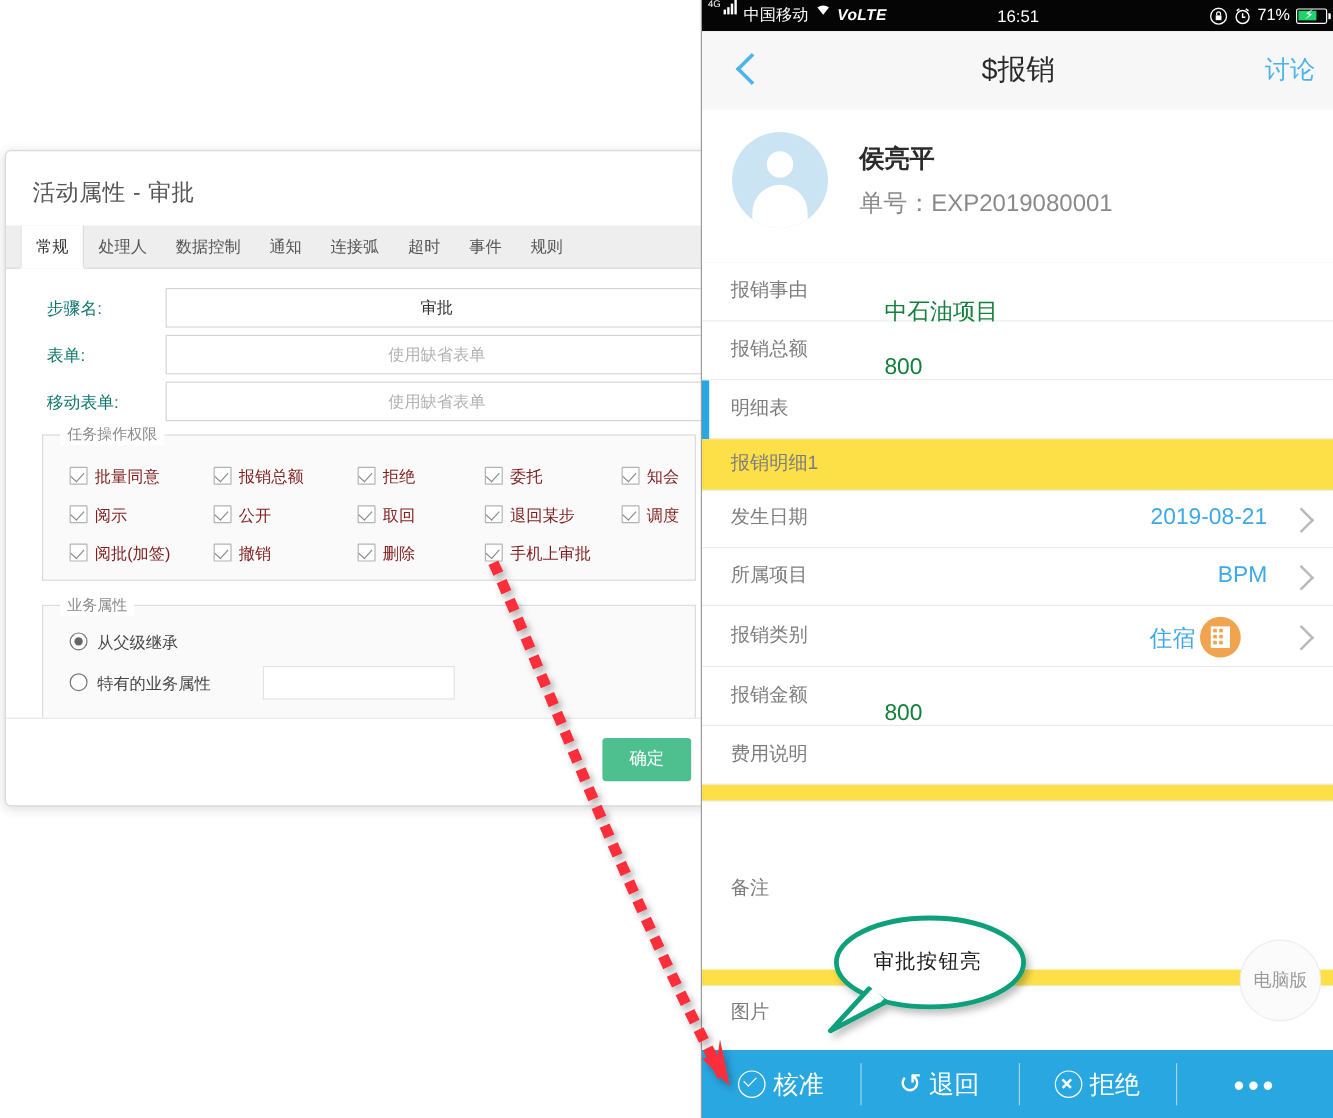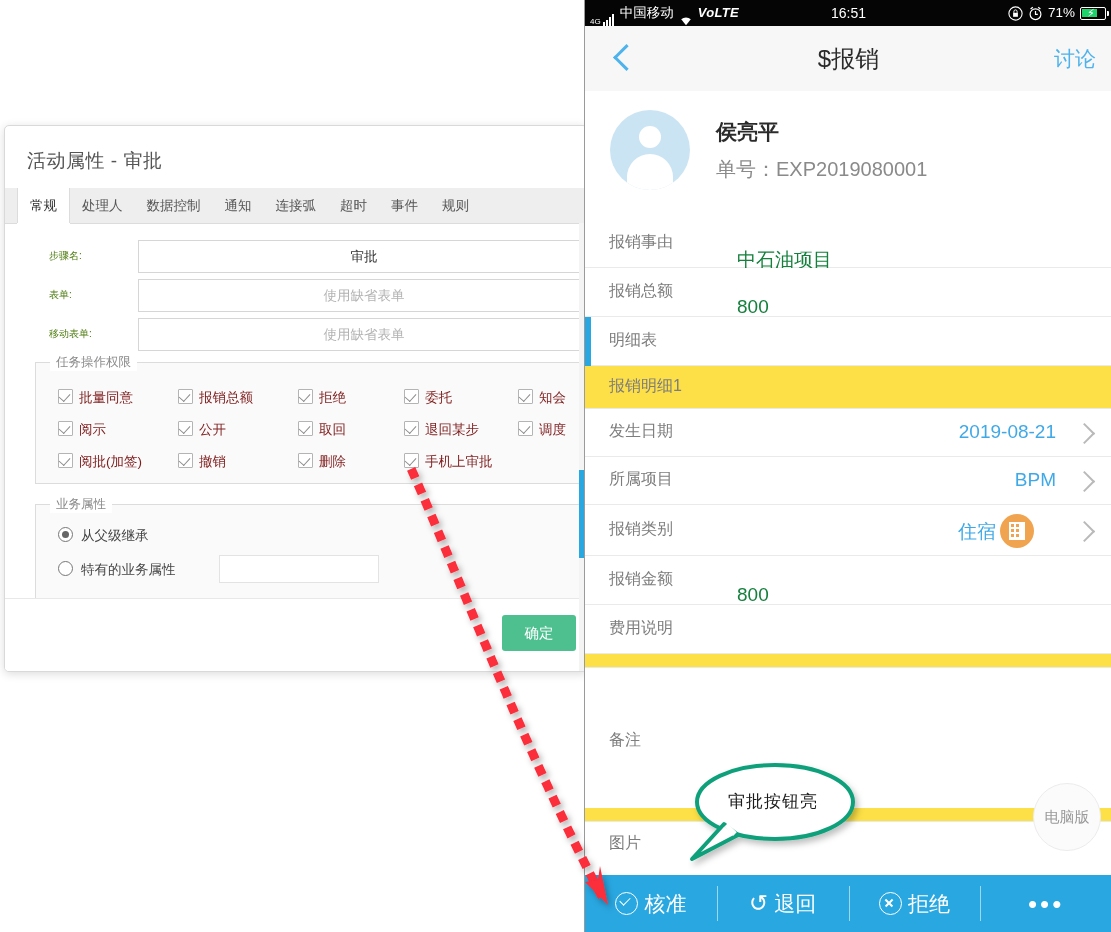--- a/index.html
+++ b/index.html
@@ -11,39 +11,40 @@
     -webkit-font-smoothing:antialiased;
   }
   .root{position:absolute;inset:0;}
 
   
   #desktop-dialog{
     position:absolute;left:4px;top:125px;width:582px;height:545px;
     background:#ffffff;border:1px solid #d9d9d9;border-radius:5px;
     box-shadow:0 2px 10px rgba(0,0,0,.14);
     overflow:hidden;
+    padding-left:12px;
   }
   #dialog-title{
     position:absolute;left:22px;top:22px;font-size:19px;color:#555;letter-spacing:.5px;
   }
   #dialog-tabs{
     position:absolute;left:0;top:62px;width:582px;height:35px;
     background:#eeeeee;border-bottom:1px solid #dcdcdc;
   }
   .tab{
     float:left;height:35px;line-height:35px;padding:0 12px;font-size:13.5px;color:#555;
     cursor:pointer;
   }
   .tab:first-child{margin-left:12px;}
   .tab.active{background:#ffffff;color:#333;position:relative;top:0;height:35px;
     border-left:1px solid #dcdcdc;border-right:1px solid #dcdcdc;
     box-shadow:0 1px 0 #fff;}
 
   .frow{position:absolute;left:0;width:582px;height:39px;}
-  .flabel{position:absolute;left:44px;top:11px;font-size:10px;color:#4d7c0f;}
+  .flabel{position:absolute;left:34px;top:11px;font-size:14px;color:#0f766e;}
   .finput{
     position:absolute;left:133px;top:2px;width:452px;height:33px;
     border:1px solid #d6d6d6;background:#fff;box-sizing:border-box;
     font-size:13.5px;color:#333;padding:0 9px;line-height:31px;text-align:center;
   }
   .finput.ph{color:#b2b2b2;}
 
   
   .fset{
     position:absolute;left:30px;width:545px;
@@ -107,21 +108,21 @@
 
   
   #phone{
     position:absolute;left:584px;top:0;width:527px;height:932px;background:#fff;
     border-left:1px solid #9a9a9a;box-sizing:border-box;overflow:hidden;
   }
   #status-bar{
     position:absolute;left:0;top:0;width:527px;height:26px;background:#050505;color:#fff;
     font-size:13.5px;
   }
-  #sb-left{position:absolute;left:5px;top:0;height:26px;line-height:26px;display:flex;align-items:flex-end;gap:4px;}
+  #sb-left{position:absolute;left:5px;top:0;height:26px;line-height:26px;display:flex;align-items:flex-start;gap:4px;}
   #sb-time{position:absolute;left:0;right:0;top:0;height:26px;line-height:26px;text-align:center;font-size:14px;}
   #sb-right{position:absolute;right:6px;top:0;height:26px;line-height:26px;display:flex;align-items:center;gap:5px;}
   .sig-bars{display:inline-block;width:13px;height:12px;position:relative;}
   .sig-bars i{position:absolute;bottom:0;width:2px;background:#fff;}
   .sig-bars i:nth-child(1){left:0;height:4px;}
   .sig-bars i:nth-child(2){left:3px;height:6px;}
   .sig-bars i:nth-child(3){left:6px;height:9px;}
   .sig-bars i:nth-child(4){left:9px;height:12px;}
   #sb-4g{font-size:8px;line-height:8px;margin-right:-2px;}
   #sb-volte{font-style:italic;font-weight:bold;font-size:13px;letter-spacing:.3px;}

